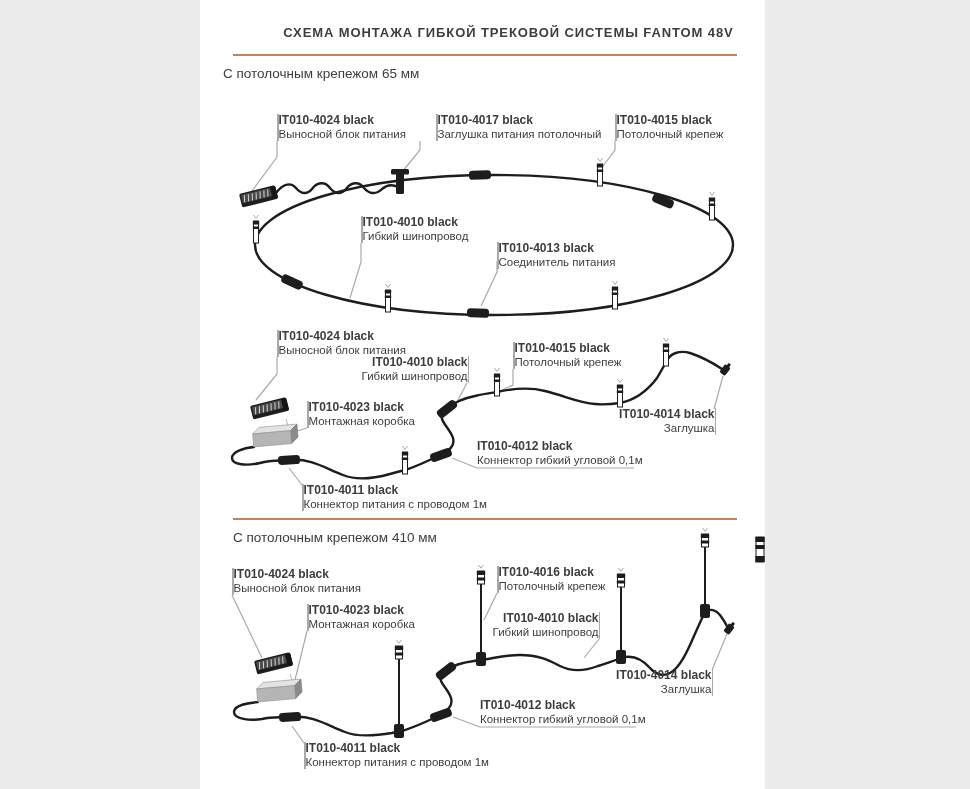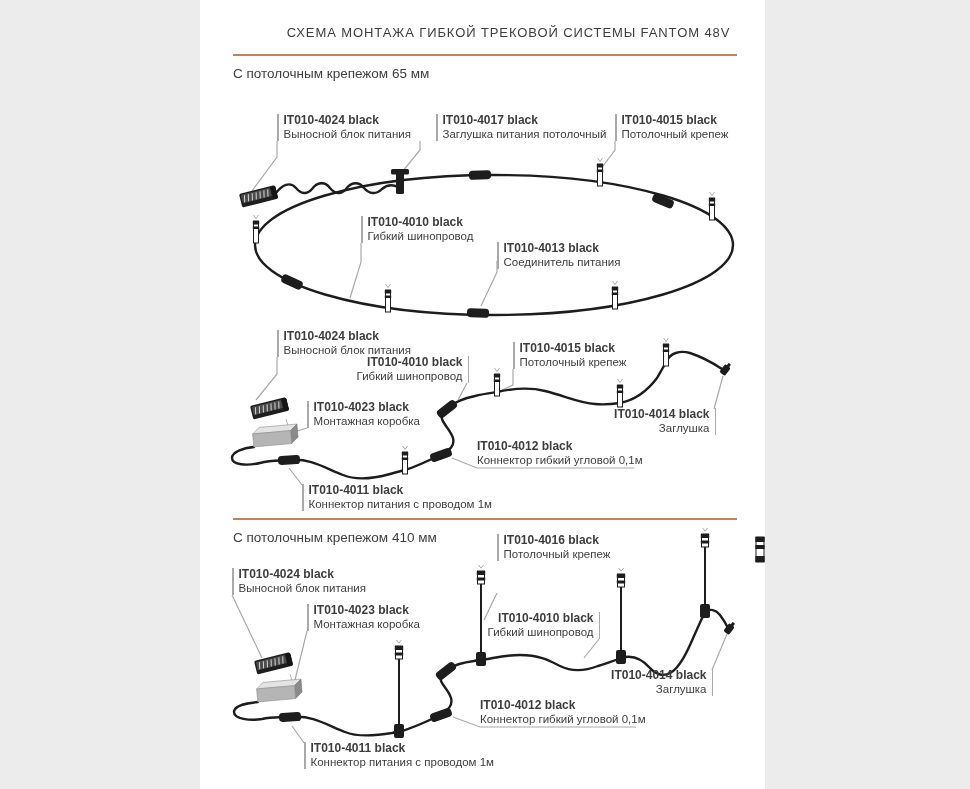--- a/index.html
+++ b/index.html
@@ -1,31 +1,31 @@
 <!DOCTYPE html>
 <html style="--background: #ececec; --panel: #ffffff; --divider: #c0835c; --text: #3d3d3d; --pointer: #a9a9a9; --line: #1d1d1d;"><head>
 <meta charset="utf-8">
 <style>
   html,body{margin:0;padding:0}
   .canvas{position:relative;width:970px;height:789px;background:var(--background,#ececec);
           font-family:"Liberation Sans",sans-serif;overflow:hidden}
   .panel{position:absolute;left:200px;top:0;width:565px;height:789px;background:var(--panel,#ffffff)}
   .title{position:absolute;left:200px;top:25px;width:617px;text-align:center;
-         font-size:13px;letter-spacing:.9px;color:var(--text,#3d3d3d);font-weight:normal}
+         font-size:13px;letter-spacing:.9px;color:var(--text,#3d3d3d);font-weight:bold}
   .divider{position:absolute;left:233px;width:504px;height:2px;background:var(--divider,#c0835c)}
   .heading{position:absolute;font-size:13.5px;color:var(--text,#3d3d3d)}
   svg.art{position:absolute;left:0;top:0}
   .track{fill:none;stroke:var(--line,#1d1d1d);stroke-width:2.4;stroke-linecap:round}
   .ptr{stroke:var(--pointer,#a9a9a9);stroke-width:1.2;fill:none}
   .comp{fill:var(--line,#1d1d1d)}
   .pinbody{fill:#ffffff;stroke:var(--line,#1d1d1d);stroke-width:1}
   .vmark{stroke:var(--pointer,#a9a9a9);stroke-width:1;fill:none}
   .rodline{stroke:var(--line,#1d1d1d);stroke-width:2}
   .asm{stroke:#b8b8b8;stroke-width:1}
-  .lbl{position:absolute;display:flex;gap:5px;color:var(--text,#3d3d3d);
+  .lbl{position:absolute;display:flex;color:var(--text,#3d3d3d);
        font-size:11.5px;line-height:13.5px;white-space:nowrap}
   .lbl.right{flex-direction:row-reverse;text-align:right}
   .lbl .bar{width:1.5px;background:var(--pointer,#a9a9a9)}
   .lbl .code{font-weight:bold;font-size:12px}
 </style>
 </head>
 <body>
 
 <div class="canvas">
   <div class="panel"></div>
@@ -171,21 +171,21 @@
         <rect class="pinbody" x="-4" y="0" width="8" height="25"></rect>
         <rect class="comp" x="-4.6" y="0" width="9.2" height="5"></rect>
         <rect class="comp" x="-4.6" y="8" width="9.2" height="4"></rect>
         <rect class="comp" x="-4.6" y="19" width="9.2" height="6"></rect>
       </g>
     </g>
   </svg>
 
   <div class="title">СХЕМА МОНТАЖА ГИБКОЙ ТРЕКОВОЙ СИСТЕМЫ FANTOM 48V</div>
   <div class="divider" style="top:54px"></div>
-  <div class="heading" style="left:233px;top:66px">С потолочным крепежом 65 мм</div>
+  <div class="heading" style="left:223px;top:66px">С потолочным крепежом 65 мм</div>
   <div class="divider" style="top:518px"></div>
   <div class="heading" style="left:233px;top:530px">С потолочным крепежом 410 мм</div>
 
   <div class="lbl" style="left:277px;top:114px">
     <div class="bar"></div>
     <div>
         <div class="code">IT010-4024 black</div>
          <div class="name">Выносной блок питания</div>
       </div>
   </div>
@@ -267,21 +267,21 @@
       </div>
   </div>
 
   <div class="lbl" style="left:232px;top:568px">
     <div class="bar"></div>
     <div>
         <div class="code">IT010-4024 black</div>
          <div class="name">Выносной блок питания</div>
       </div>
   </div>
-  <div class="lbl" style="left:497px;top:534px">
+  <div class="lbl" style="left:497px;top:566px">
     <div class="bar"></div>
     <div>
         <div class="code">IT010-4016 black</div>
          <div class="name">Потолочный крепеж</div>
       </div>
   </div>
   <div class="lbl" style="left:307px;top:604px">
     <div class="bar"></div>
     <div>
         <div class="code">IT010-4023 black</div>

